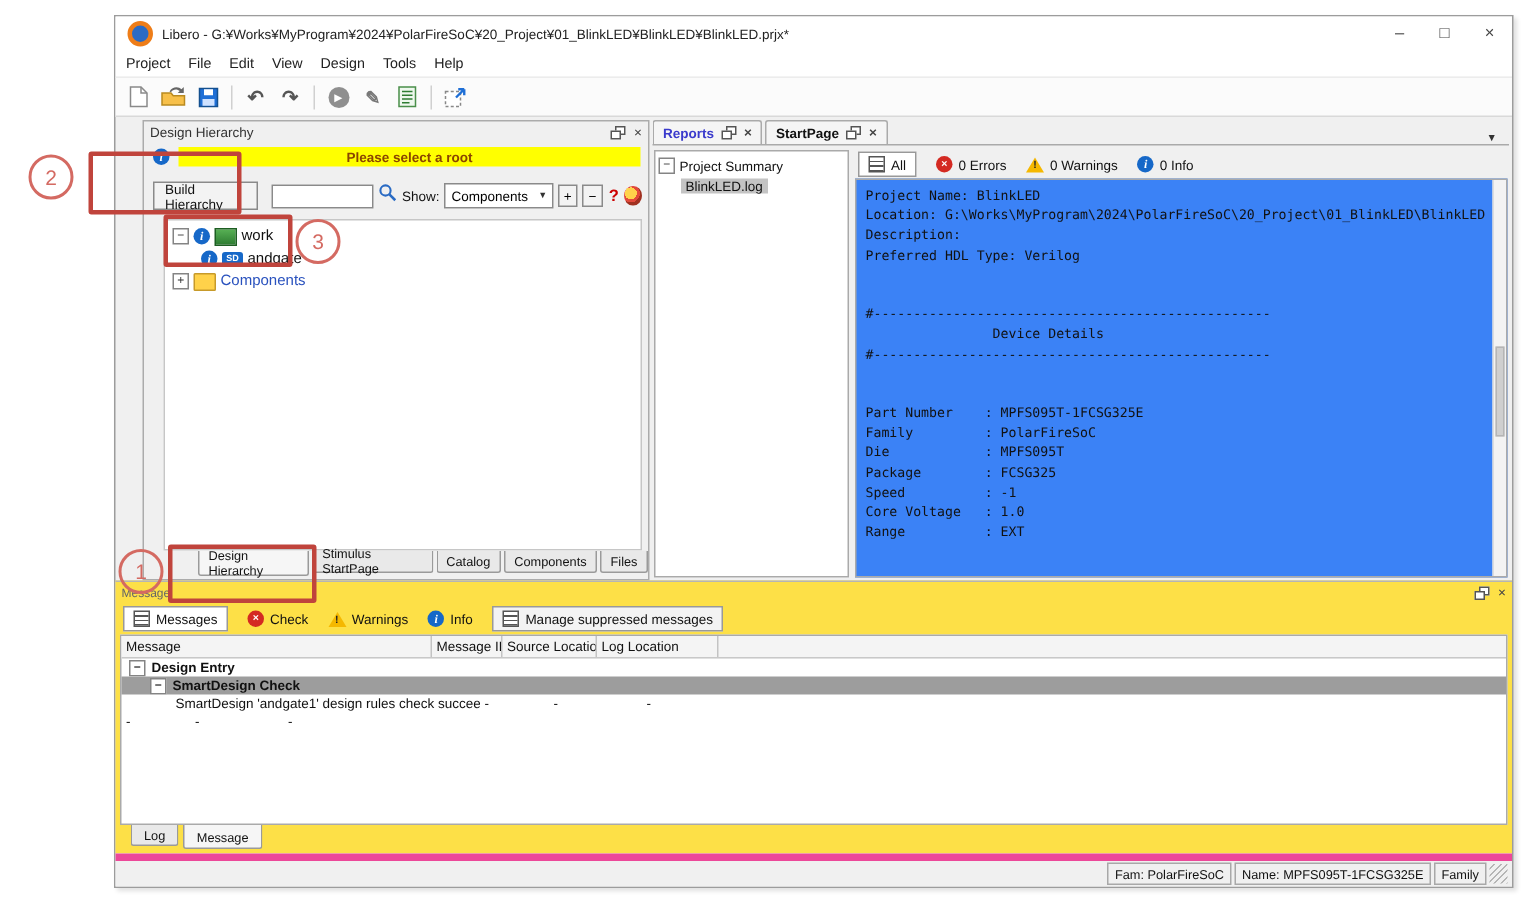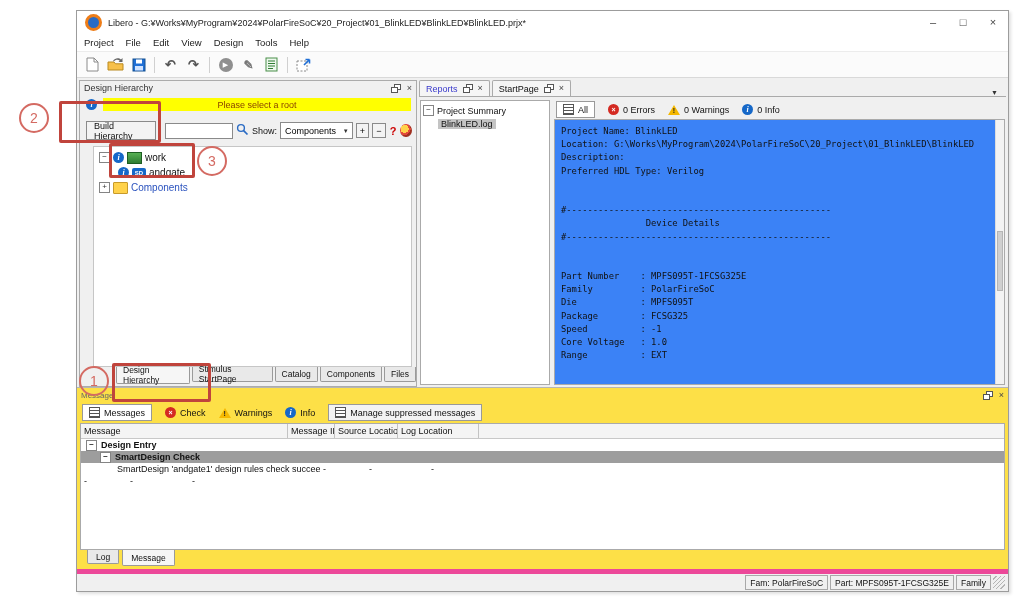--- a/index.html
+++ b/index.html
@@ -14,35 +14,35 @@
   .menubar{height:17px;background:#fff;display:flex;align-items:center;padding-left:7px;flex:none;font-size:9.5px;color:#222;}
   .menu-item{margin-right:12px;}
   .toolbar{height:25px;background:#fbfbfb;border-top:1px solid #ececec;border-bottom:1px solid #d9d9d9;
            display:flex;align-items:center;padding-left:5px;gap:2px;flex:none;}
   .tbtn{width:21px;height:21px;display:flex;align-items:center;justify-content:center;}
   .tsep{width:1px;height:16px;background:#d0d0d0;margin:0 3px;}
   .glyph{font-size:13px;color:#555;font-weight:bold;}
   .play-circle{width:14px;height:14px;border-radius:50%;background:#8f8f8f;color:#fff;font-size:7px;
                display:flex;align-items:center;justify-content:center;}
   
-  .main{flex:1;display:flex;min-height:0;}
+  .main{flex:1;display:flex;min-height:0;padding-left:16px;}
   
   .dh{width:336px;flex:none;margin:2px 1px 0 2px;border:1px solid #ababab;background:#f0f0f0;
       display:flex;flex-direction:column;min-height:0;}
   .panel-head{height:14px;display:flex;align-items:center;font-size:9px;color:#333;padding:0 4px;flex:none;}
   .ph-sp{flex:1;}
   .ico-float{position:relative;width:10px;height:9px;display:inline-block;margin-right:6px;}
   .ico-float::before{content:"";position:absolute;right:0;top:0;width:5px;height:4px;border:1px solid #555;background:#fff;}
   .ico-float::after{content:"";position:absolute;left:0;bottom:0;width:5px;height:4px;border:1px solid #555;background:#fff;}
   .ico-x{font-size:9px;color:#444;line-height:9px;}
   .dh-banner{display:flex;align-items:center;gap:6px;padding:3px 5px 2px 6px;flex:none;}
   .ico-info{width:11px;height:11px;border-radius:50%;background:#1668c8;color:#fff;
             font:italic bold 8px "Liberation Serif",serif;display:flex;align-items:center;justify-content:center;flex:none;}
   .banner{flex:1;background:#ffff00;height:13px;font-size:9px;color:#8a4500;
-          display:flex;align-items:center;justify-content:center;}
+          display:flex;align-items:center;justify-content:center;font-weight:bold;}
   .dh-ctrl{display:flex;align-items:center;gap:3px;padding:8px 4px 2px 6px;flex:none;}
   .btn{border:1px solid #8a8a8a;background:#f3f3f3;font-size:9px;color:#111;height:17px;padding:0 7px;
        display:flex;align-items:center;}
   .search{width:62px;height:14px;border:1px solid #8a8a8a;background:#fff;font-size:9px;padding:0 2px;margin-left:6px;}
   .lbl{font-size:9px;color:#111;}
   .select{width:72px;height:15px;border:1px solid #8a8a8a;background:#fff;font-size:9px;
           display:flex;align-items:center;justify-content:space-between;padding:0 3px 0 4px;}
   .dda{font-size:6px;color:#333;}
   .sq{width:13px;height:13px;border:1px solid #8a8a8a;background:#f3f3f3;font-size:9px;
       display:flex;align-items:center;justify-content:center;}
@@ -58,21 +58,21 @@
   .sd{width:14px;height:10px;background:#1668c8;border-radius:2px;color:#fff;font-size:6px;font-weight:bold;
       display:flex;align-items:center;justify-content:center;flex:none;}
   .folder{width:13px;height:10px;background:#ffd24a;border:1px solid #c79a2a;border-radius:1px;flex:none;}
   .blue{color:#2a52be;}
   .dh-tabs{height:19px;display:flex;align-items:flex-start;padding-left:36px;gap:2px;flex:none;}
   .dtab{border:1px solid #9a9a9a;background:#e9e9e9;font-size:8.5px;height:14px;display:flex;align-items:center;
         padding:0 6px;border-radius:0 0 2px 2px;border-top:none;color:#111;}
   .dtab.active{background:#f6f6f6;height:16px;}
   
   .rp{flex:1;margin:2px 2px 0 1px;display:flex;flex-direction:column;min-width:0;min-height:0;}
-  .rp-tabbar{height:16px;display:flex;align-items:flex-end;border-bottom:1px solid #aaa;flex:none;}
+  .rp-tabbar{height:16px;display:flex;align-items:flex-end;border-bottom:1px solid #aaa;flex:none;font-weight:bold;}
   .rtab{display:flex;align-items:center;gap:5px;padding:0 6px;height:15px;border:1px solid #aaa;border-bottom:none;
         background:#f5f5f5;font-size:9px;border-radius:2px 2px 0 0;margin-right:2px;color:#111;}
   .rtab .ico-float{margin-right:0;}
   .rtab-reports-label{color:#3a3acc;}
   .rtab-menu{margin-left:auto;font-size:7px;color:#333;padding:0 8px;}
   .rp-body{flex:1;display:flex;gap:4px;padding:3px 1px 2px 1px;min-height:0;}
   .rp-tree{width:124px;flex:none;border:1px solid #aaa;background:#fff;font-size:9px;padding:3px 2px;color:#111;}
   .rp-trow{display:flex;align-items:center;gap:3px;height:13px;}
   .rp-sel{background:#c4c4c4;padding:0 3px;}
   .rp-main{flex:1;display:flex;flex-direction:column;min-width:0;min-height:0;}
@@ -398,21 +398,21 @@
         </div>
       </div>
       <div class="msg-tabs">
         <span class="mtab">Log</span>
         <span class="mtab active">Message</span>
       </div>
     </div>
 
     <div class="status">
       <span class="scell">Fam: PolarFireSoC</span>
-      <span class="scell">Part: MPFS095T-1FCSG325E</span>
+      <span class="scell">Name: MPFS095T-1FCSG325E</span>
       <span class="scell">Family</span>
       <span class="grip"></span>
     </div>
   </div>
 
   <div class="ann-circle" style="left:19px;top:103px;">2</div>
   <div class="ann-rect" style="left:59px;top:101px;width:96px;height:36px;"></div>
   <div class="ann-rect" style="left:109px;top:143px;width:80px;height:29px;"></div>
   <div class="ann-circle" style="left:197px;top:146px;">3</div>
   <div class="ann-circle" style="left:79px;top:366px;">1</div>

